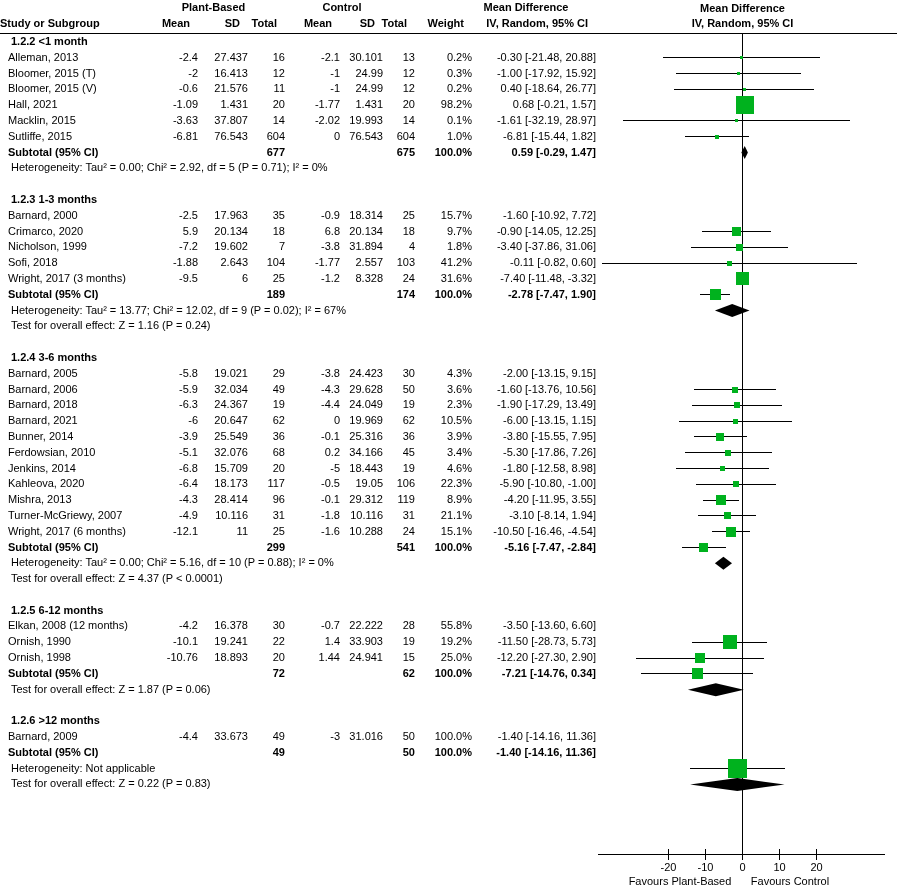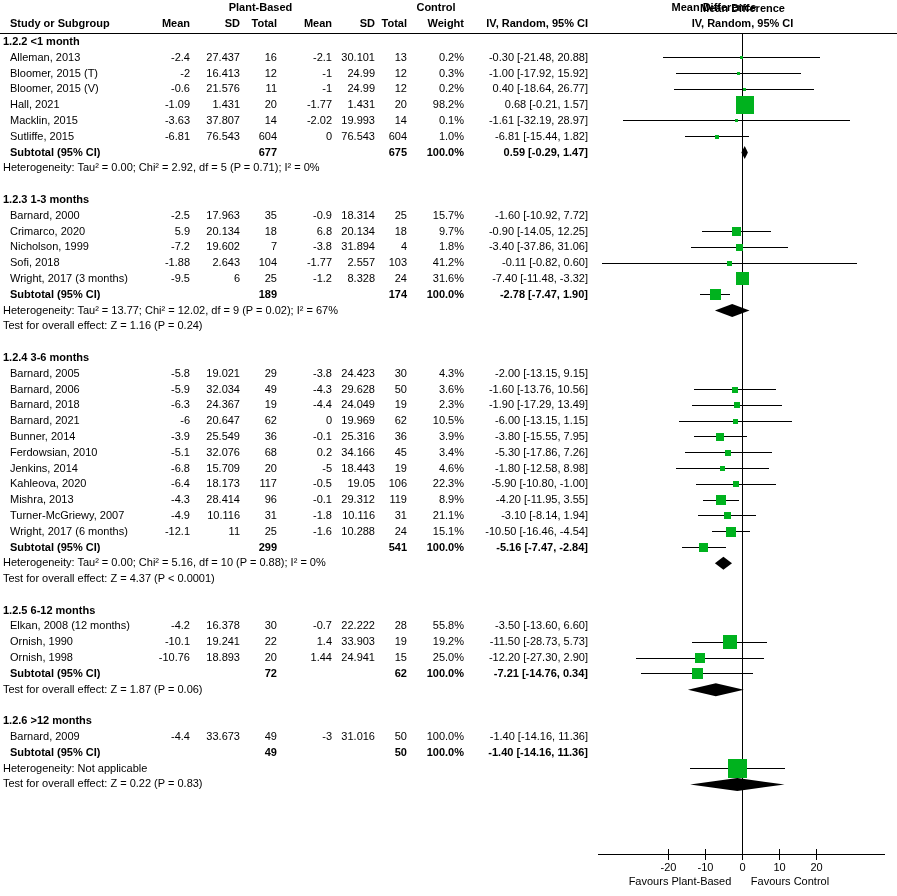--- a/index.html
+++ b/index.html
@@ -1,27 +1,27 @@
 <!DOCTYPE html>
 <html><head>
 <meta charset="utf-8">
 <style>
   html,body{margin:0;padding:0;background:#fff;}
   #app{position:relative;width:897px;height:896px;background:#ffffff;
        font-family:"Liberation Sans",sans-serif;font-size:11px;color:#000;overflow:hidden;}
   .hdr-row1{position:absolute;top:1px;left:0;width:588px;display:grid;
-            grid-template-columns:150px 127px 130px 57px 124px;gap:47px;}
+            grid-template-columns:150px 127px 130px 57px 124px;}
   .hdr-row2{position:absolute;top:17px;left:0;width:588px;display:grid;
             grid-template-columns:150px 40px 50px 37px 55px 43px 32px 57px 124px;}
   .hcell{font-weight:bold;white-space:nowrap;}
-  .ctr{text-align:center;} .rt{text-align:right;} .lf{text-align:left;padding-left:10px;}
+  .ctr{text-align:center;} .rt{text-align:right;} .lf{text-align:left;padding-left:0;}
   #hdr-rule{position:absolute;top:33px;left:0;width:897px;height:1px;background:#000;}
   #plot-hdr{position:absolute;left:588px;top:1px;width:309px;text-align:center;
             font-weight:bold;line-height:15px;}
-  #rows{position:absolute;top:34px;left:0;width:588px;}
+  #rows{position:absolute;top:34px;left:8px;width:588px;}
   .row{display:grid;grid-template-columns:150px 40px 50px 37px 55px 43px 32px 57px 124px;
        height:15.8px;line-height:15.8px;white-space:nowrap;}
   .row div{overflow:visible;}
   .note,.title,.spacer{height:15.8px;line-height:15.8px;padding-left:3px;white-space:nowrap;}
   .title{font-weight:bold;}
   .b{font-weight:bold;}
   #plot{position:absolute;top:0;left:0;pointer-events:none;}
   #footer{position:absolute;left:3px;top:905px;white-space:nowrap;}
 </style>
 </head>

